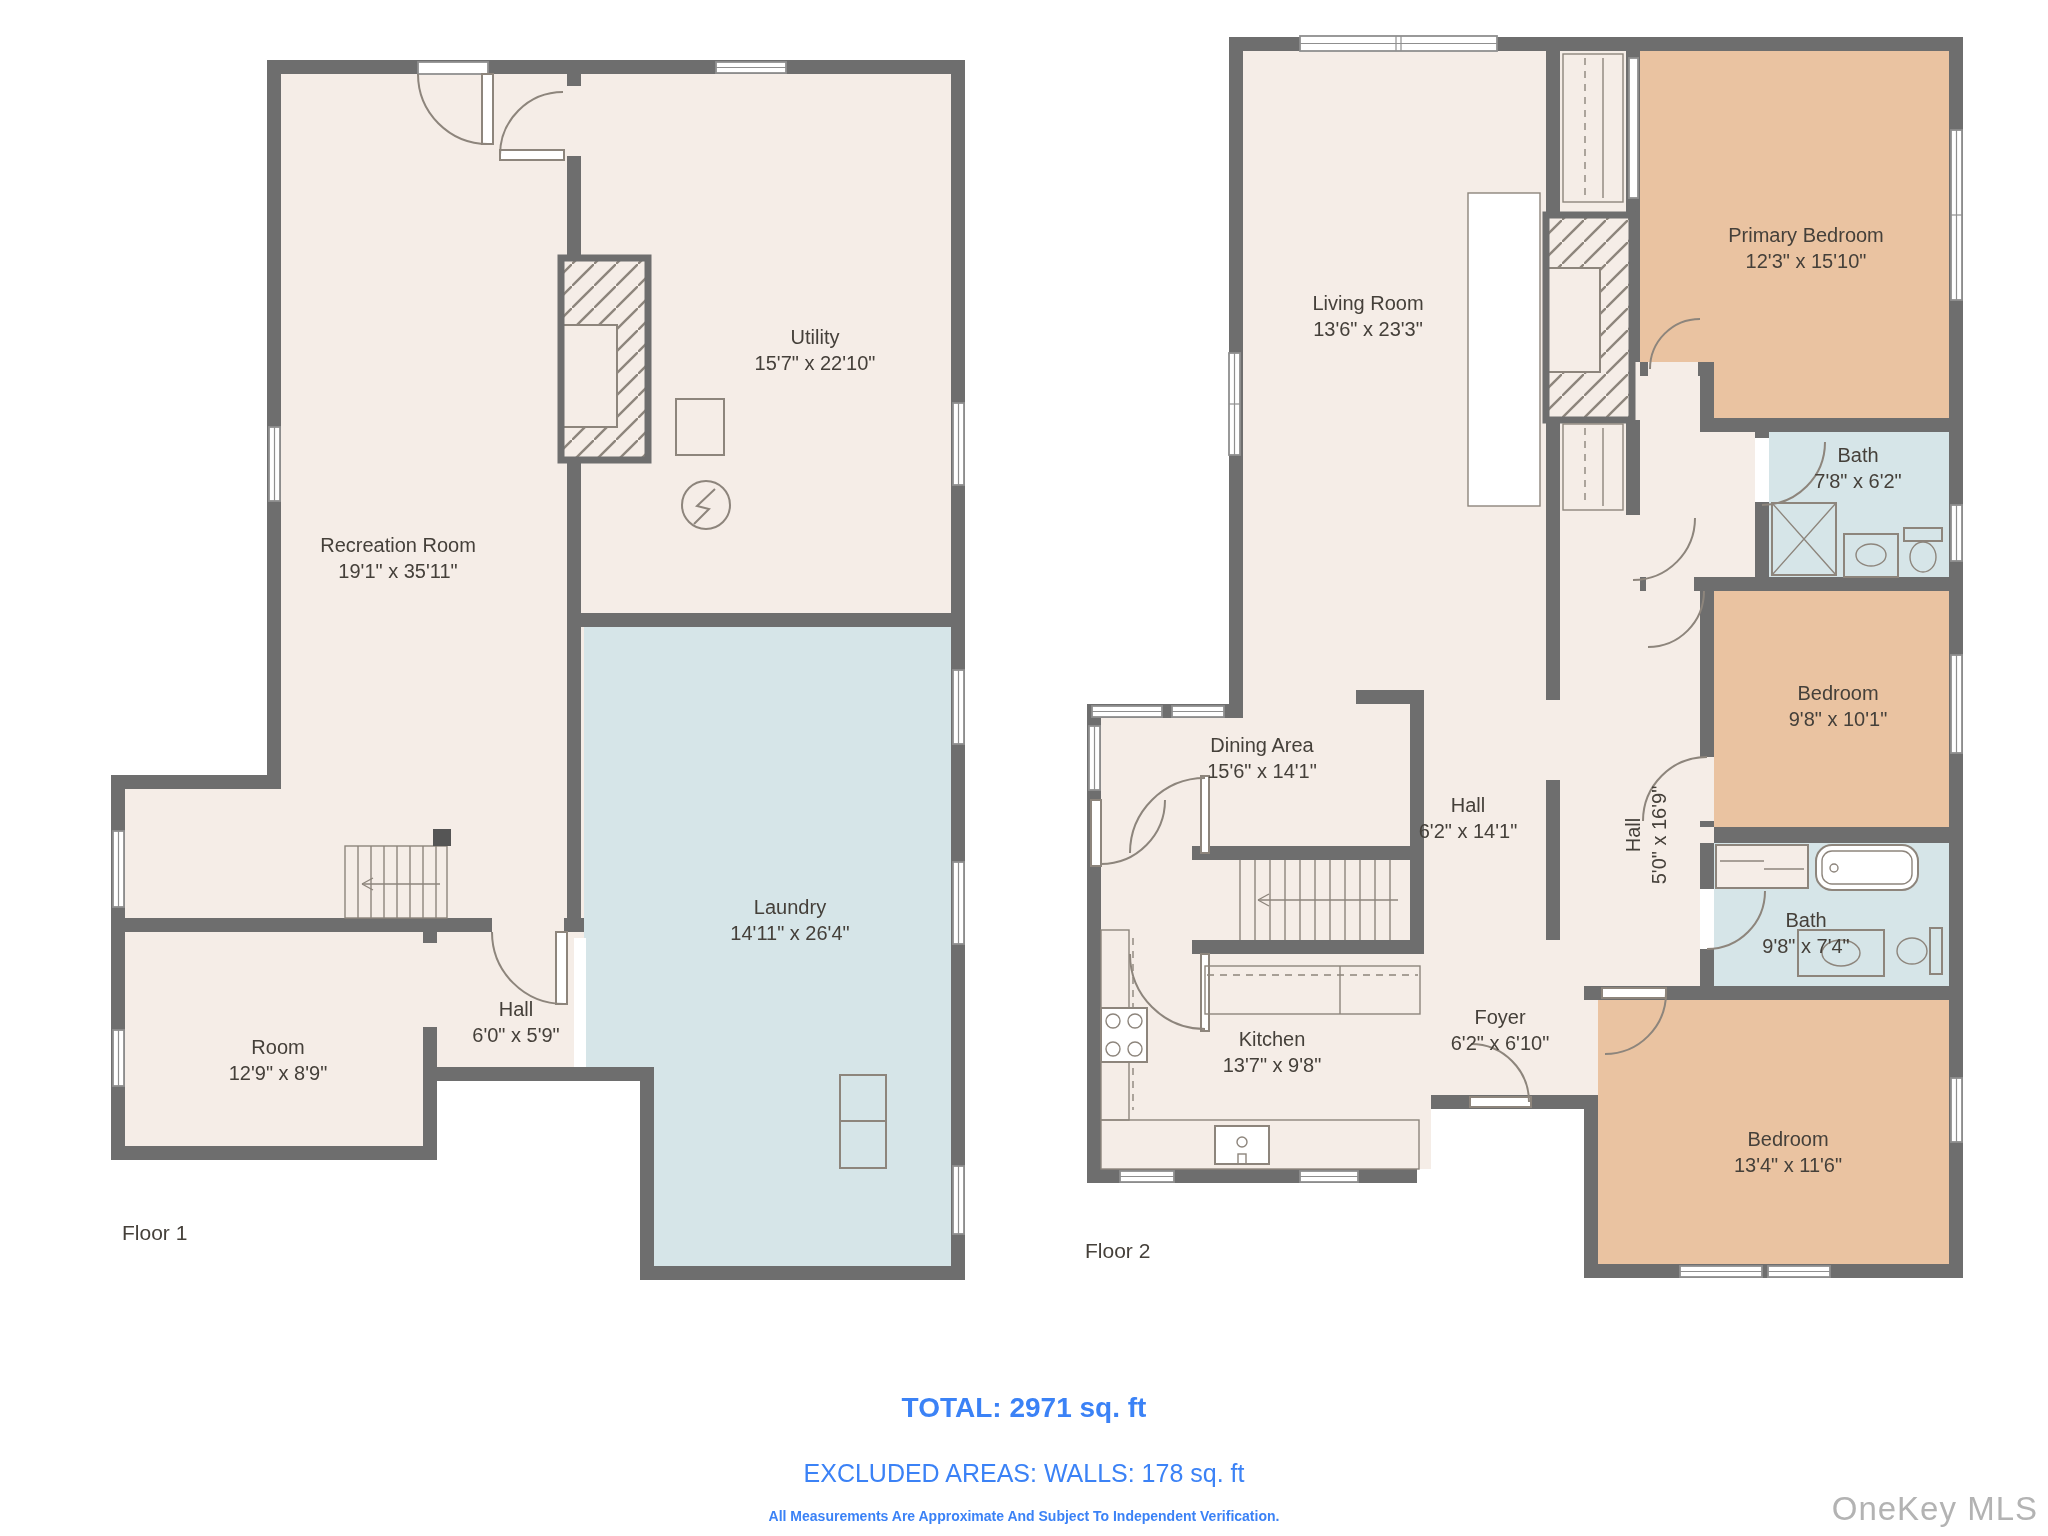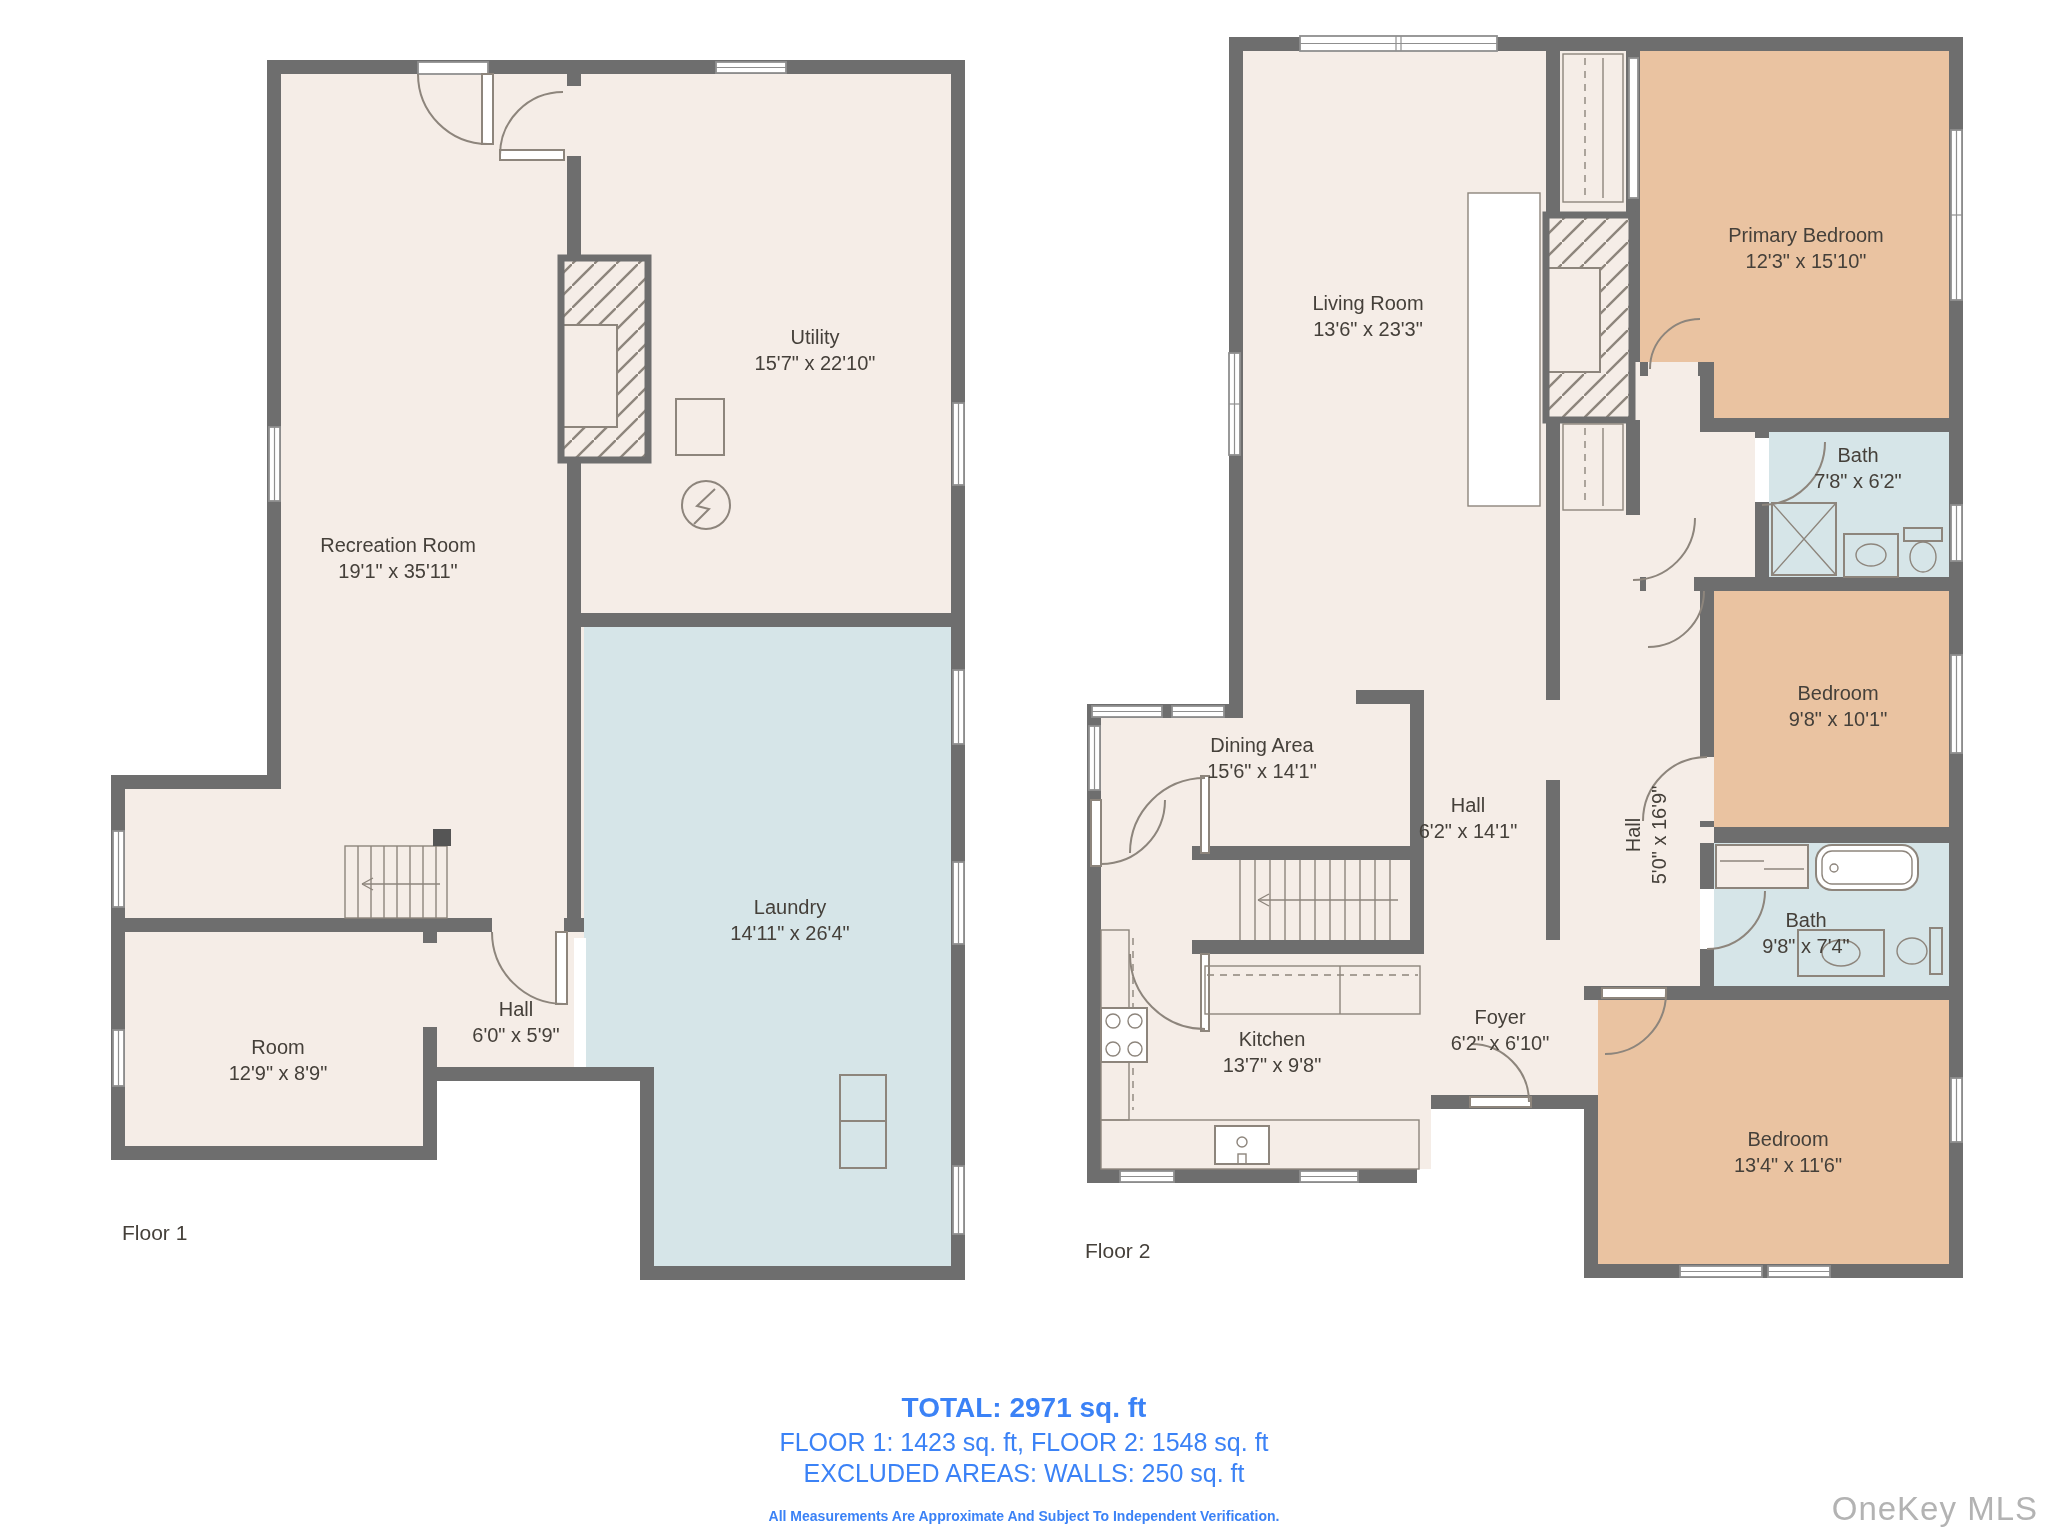--- a/index.html
+++ b/index.html
@@ -394,19 +394,18 @@
     </g>
     <g>
       <text class="lbl" x="1788" y="1146">Bedroom</text>
       <text class="lbl" x="1788" y="1172">13'4" x 11'6"</text>
     </g>
     <text class="flab" x="1085" y="1258">Floor 2</text>
   </g>
 </svg>
 
 <div class="sumline sum-total">TOTAL: 2971 sq. ft</div>
-<div class="sumline sum-floors">FLOOR 1: 1423 sq. ft, FLOOR 2: 1548 sq. ft</div>
-<div class="sumline sum-excluded">EXCLUDED AREAS: WALLS: 250 sq. ft</div>
+<div class="sumline sum-excluded">EXCLUDED AREAS: WALLS: 178 sq. ft</div>
 <div class="sumline sum-disclaimer">All Measurements Are Approximate And Subject To Independent Verification.</div>
 
 <div class="watermark">OneKey MLS</div>
 
 </div>
 
 </body></html>

